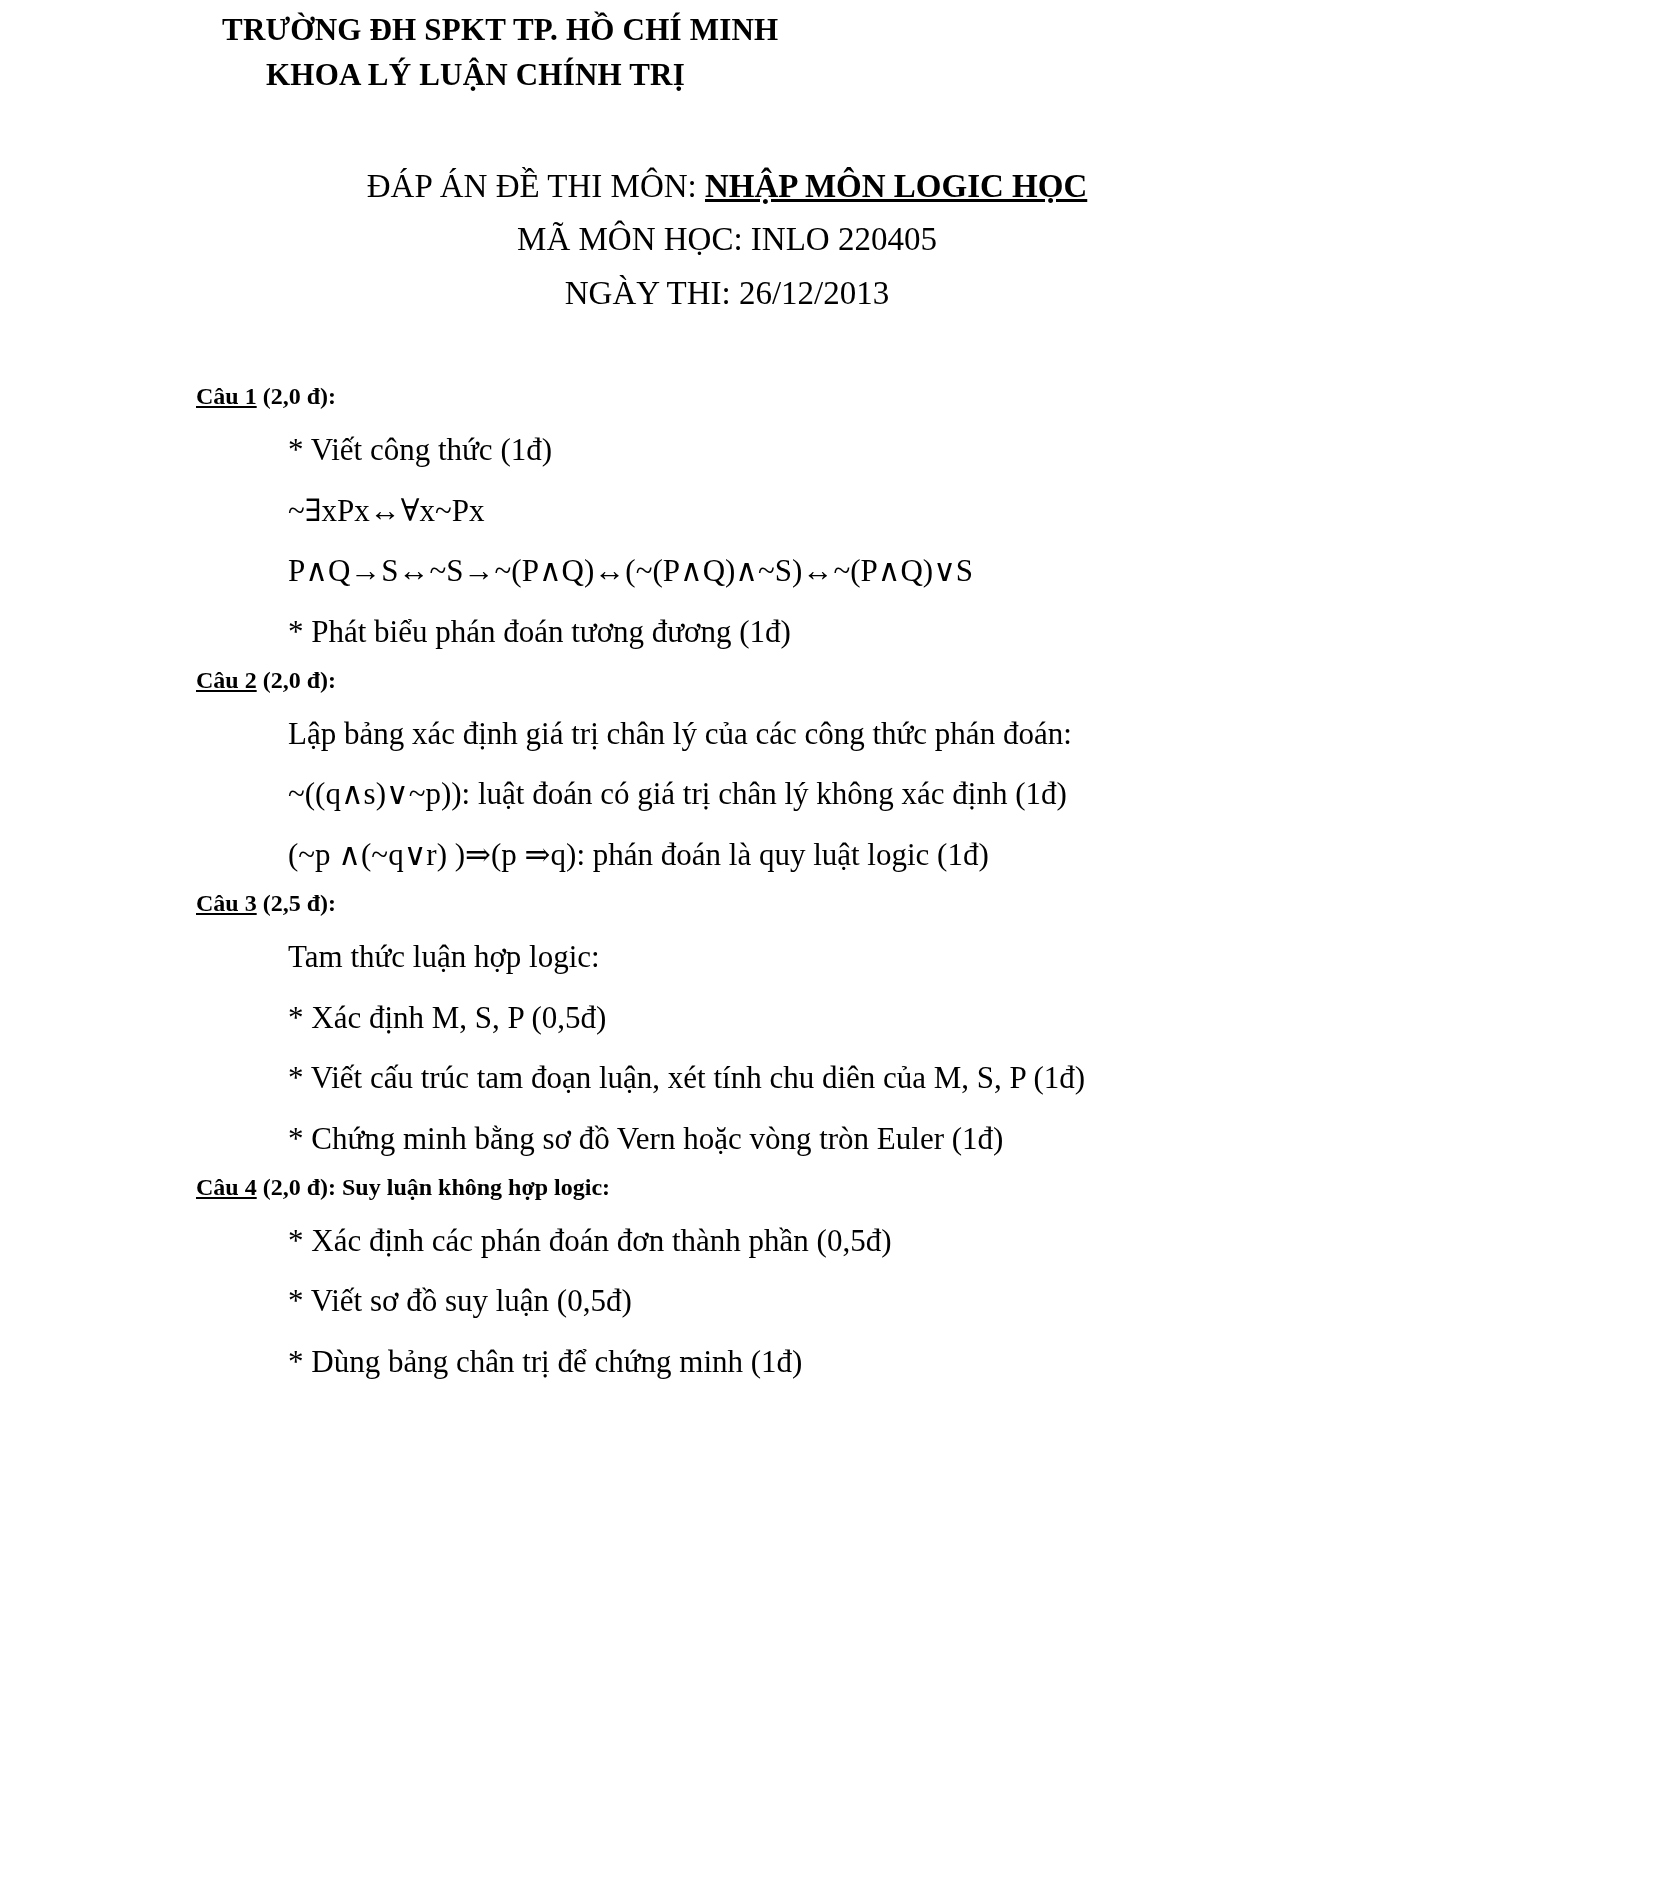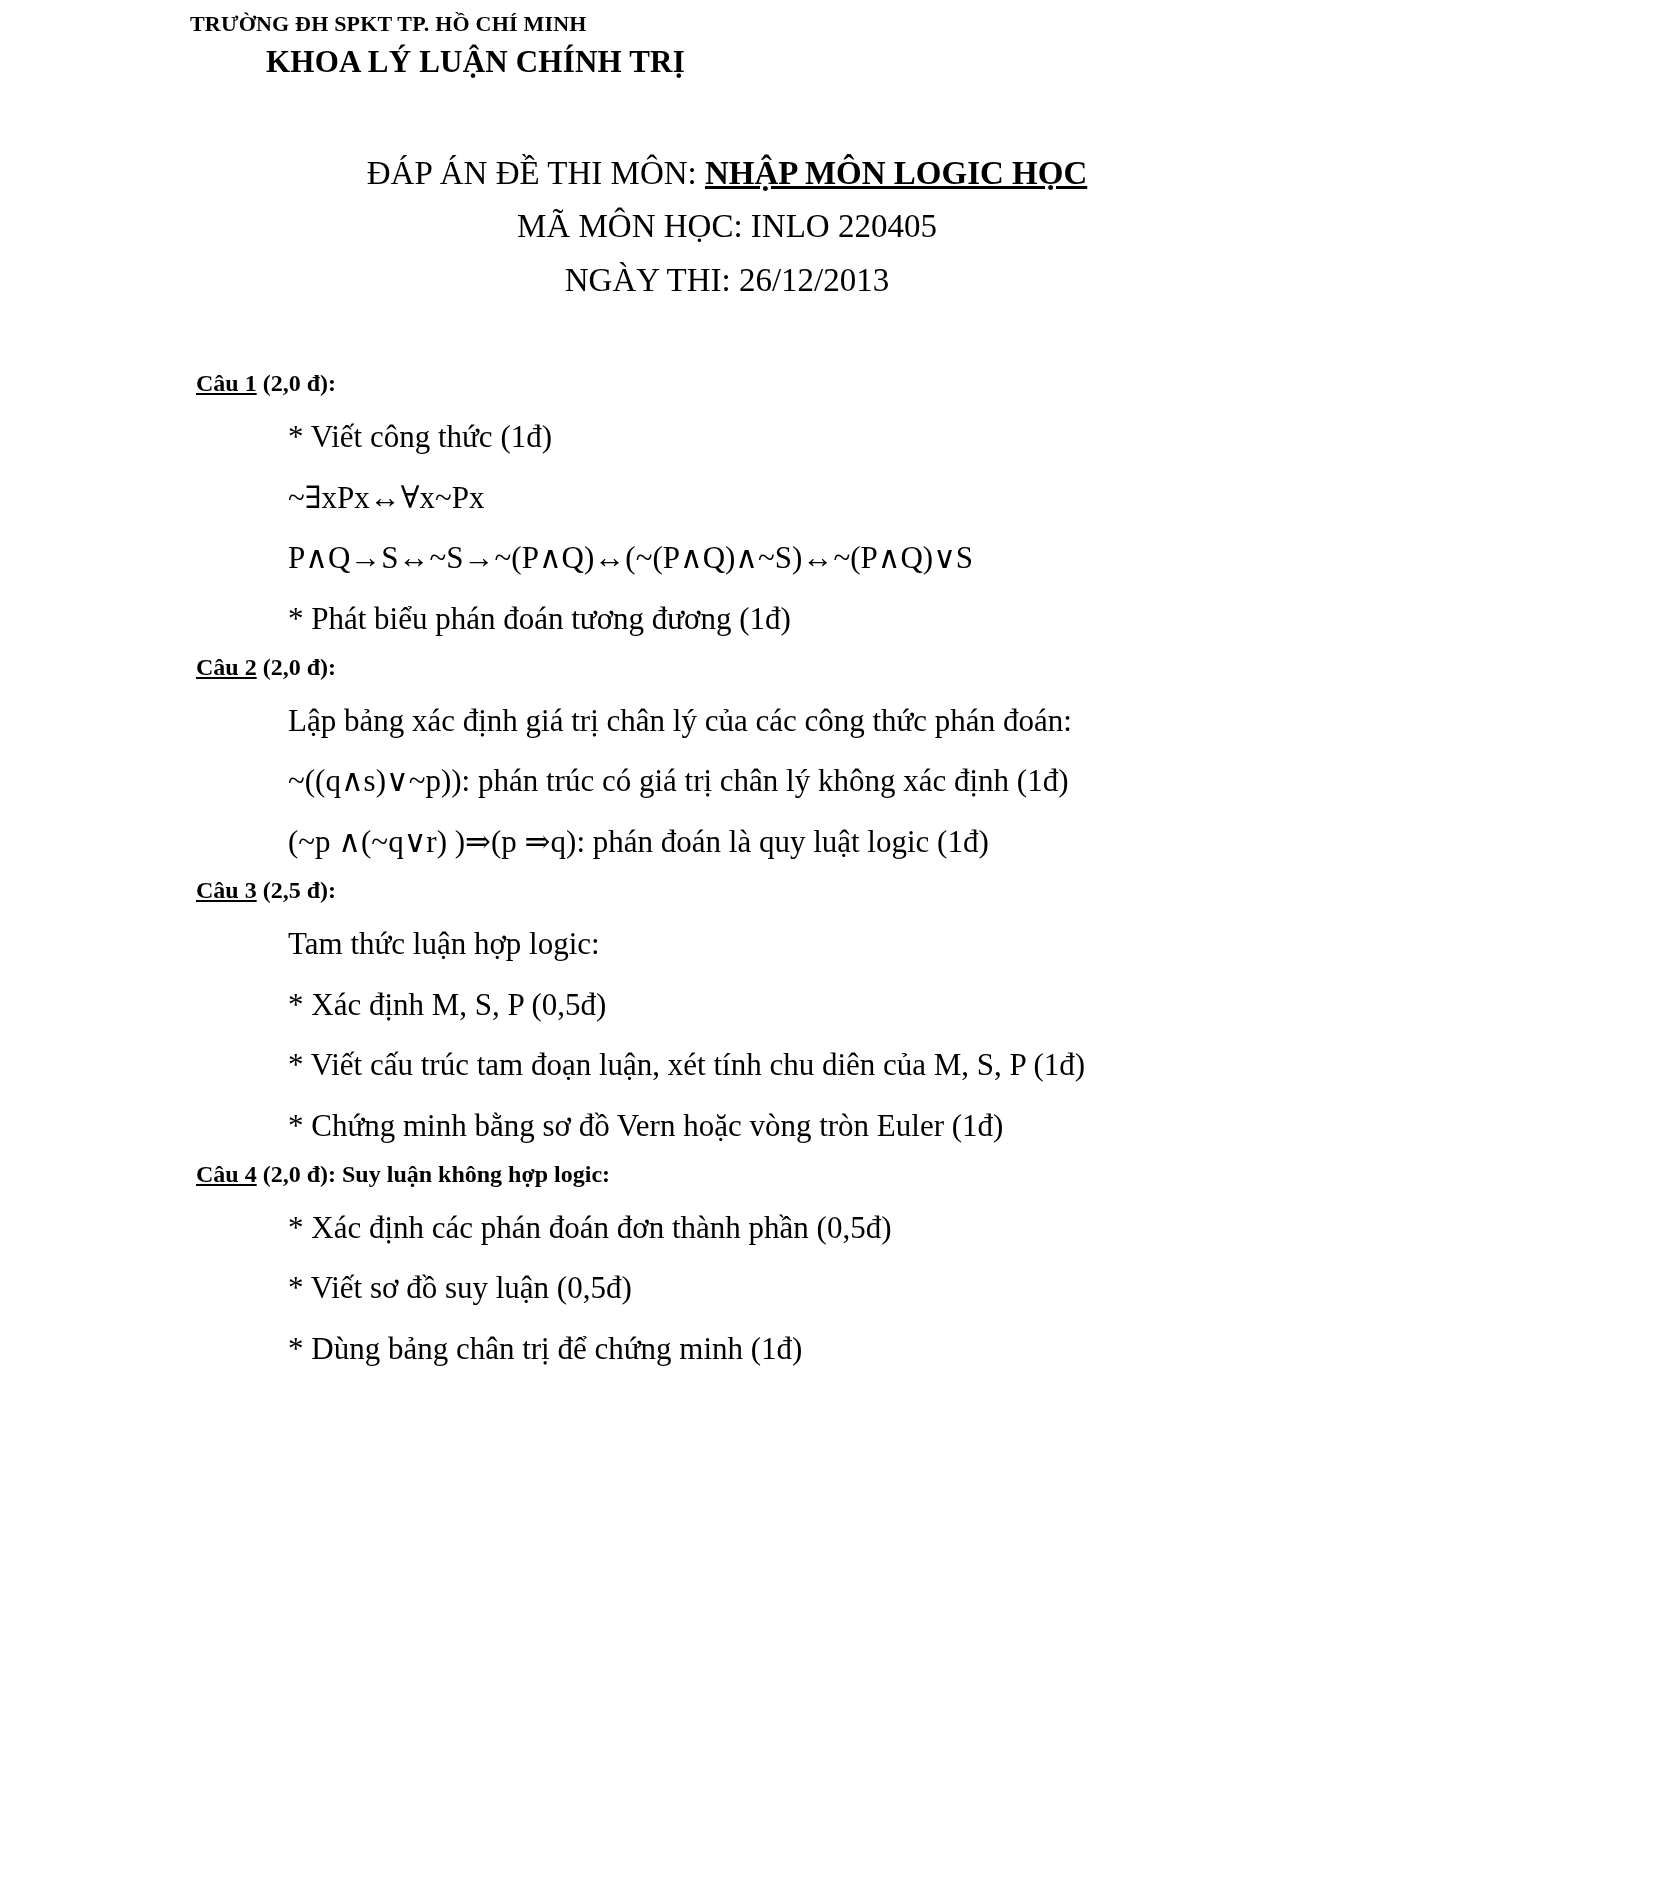--- a/index.html
+++ b/index.html
@@ -22,23 +22,24 @@
     padding: 0;
   }
 
   
   .letterhead {
     padding-top: 8px;
     padding-left: 190px;
   }
   .letterhead .line1 {
     font-weight: bold;
-    font-size: 22px;
+    font-size: 31px;
     letter-spacing: 0.2px;
     line-height: 1.45;
+    margin-left: 32px;
   }
   .letterhead .line2 {
     font-weight: bold;
     font-size: 31px;
     letter-spacing: 0.2px;
     line-height: 1.45;
     padding-left: 76px;
   }
 
   
@@ -115,21 +116,21 @@
         <div class="q-line">~∃xPx↔∀x~Px</div>
         <div class="q-line">P∧Q→S↔~S→~(P∧Q)↔(~(P∧Q)∧~S)↔~(P∧Q)∨S</div>
         <div class="q-line">* Phát biểu phán đoán tương đương (1đ)</div>
       </div>
     </div>
 
     <div class="q-block">
       <div class="q-head"><span class="q-label">Câu 2</span><span class="q-points"> (2,0 đ):</span><span class="q-extra"></span></div>
       <div class="q-lines">
         <div class="q-line">Lập bảng xác định giá trị chân lý của các công thức phán đoán:</div>
-        <div class="q-line">~((q∧s)∨~p)): phán trúc có giá trị chân lý không xác định (1đ)</div>
+        <div class="q-line">~((q∧s)∨~p)): luật đoán có giá trị chân lý không xác định (1đ)</div>
         <div class="q-line">(~p ∧(~q∨r) )⇒(p ⇒q): phán đoán là quy luật logic (1đ)</div>
       </div>
     </div>
 
     <div class="q-block">
       <div class="q-head"><span class="q-label">Câu 3</span><span class="q-points"> (2,5 đ):</span><span class="q-extra"></span></div>
       <div class="q-lines">
         <div class="q-line">Tam thức luận hợp logic:</div>
         <div class="q-line">* Xác định M, S, P (0,5đ)</div>
         <div class="q-line">* Viết cấu trúc tam đoạn luận, xét tính chu diên của M, S, P (1đ)</div>

